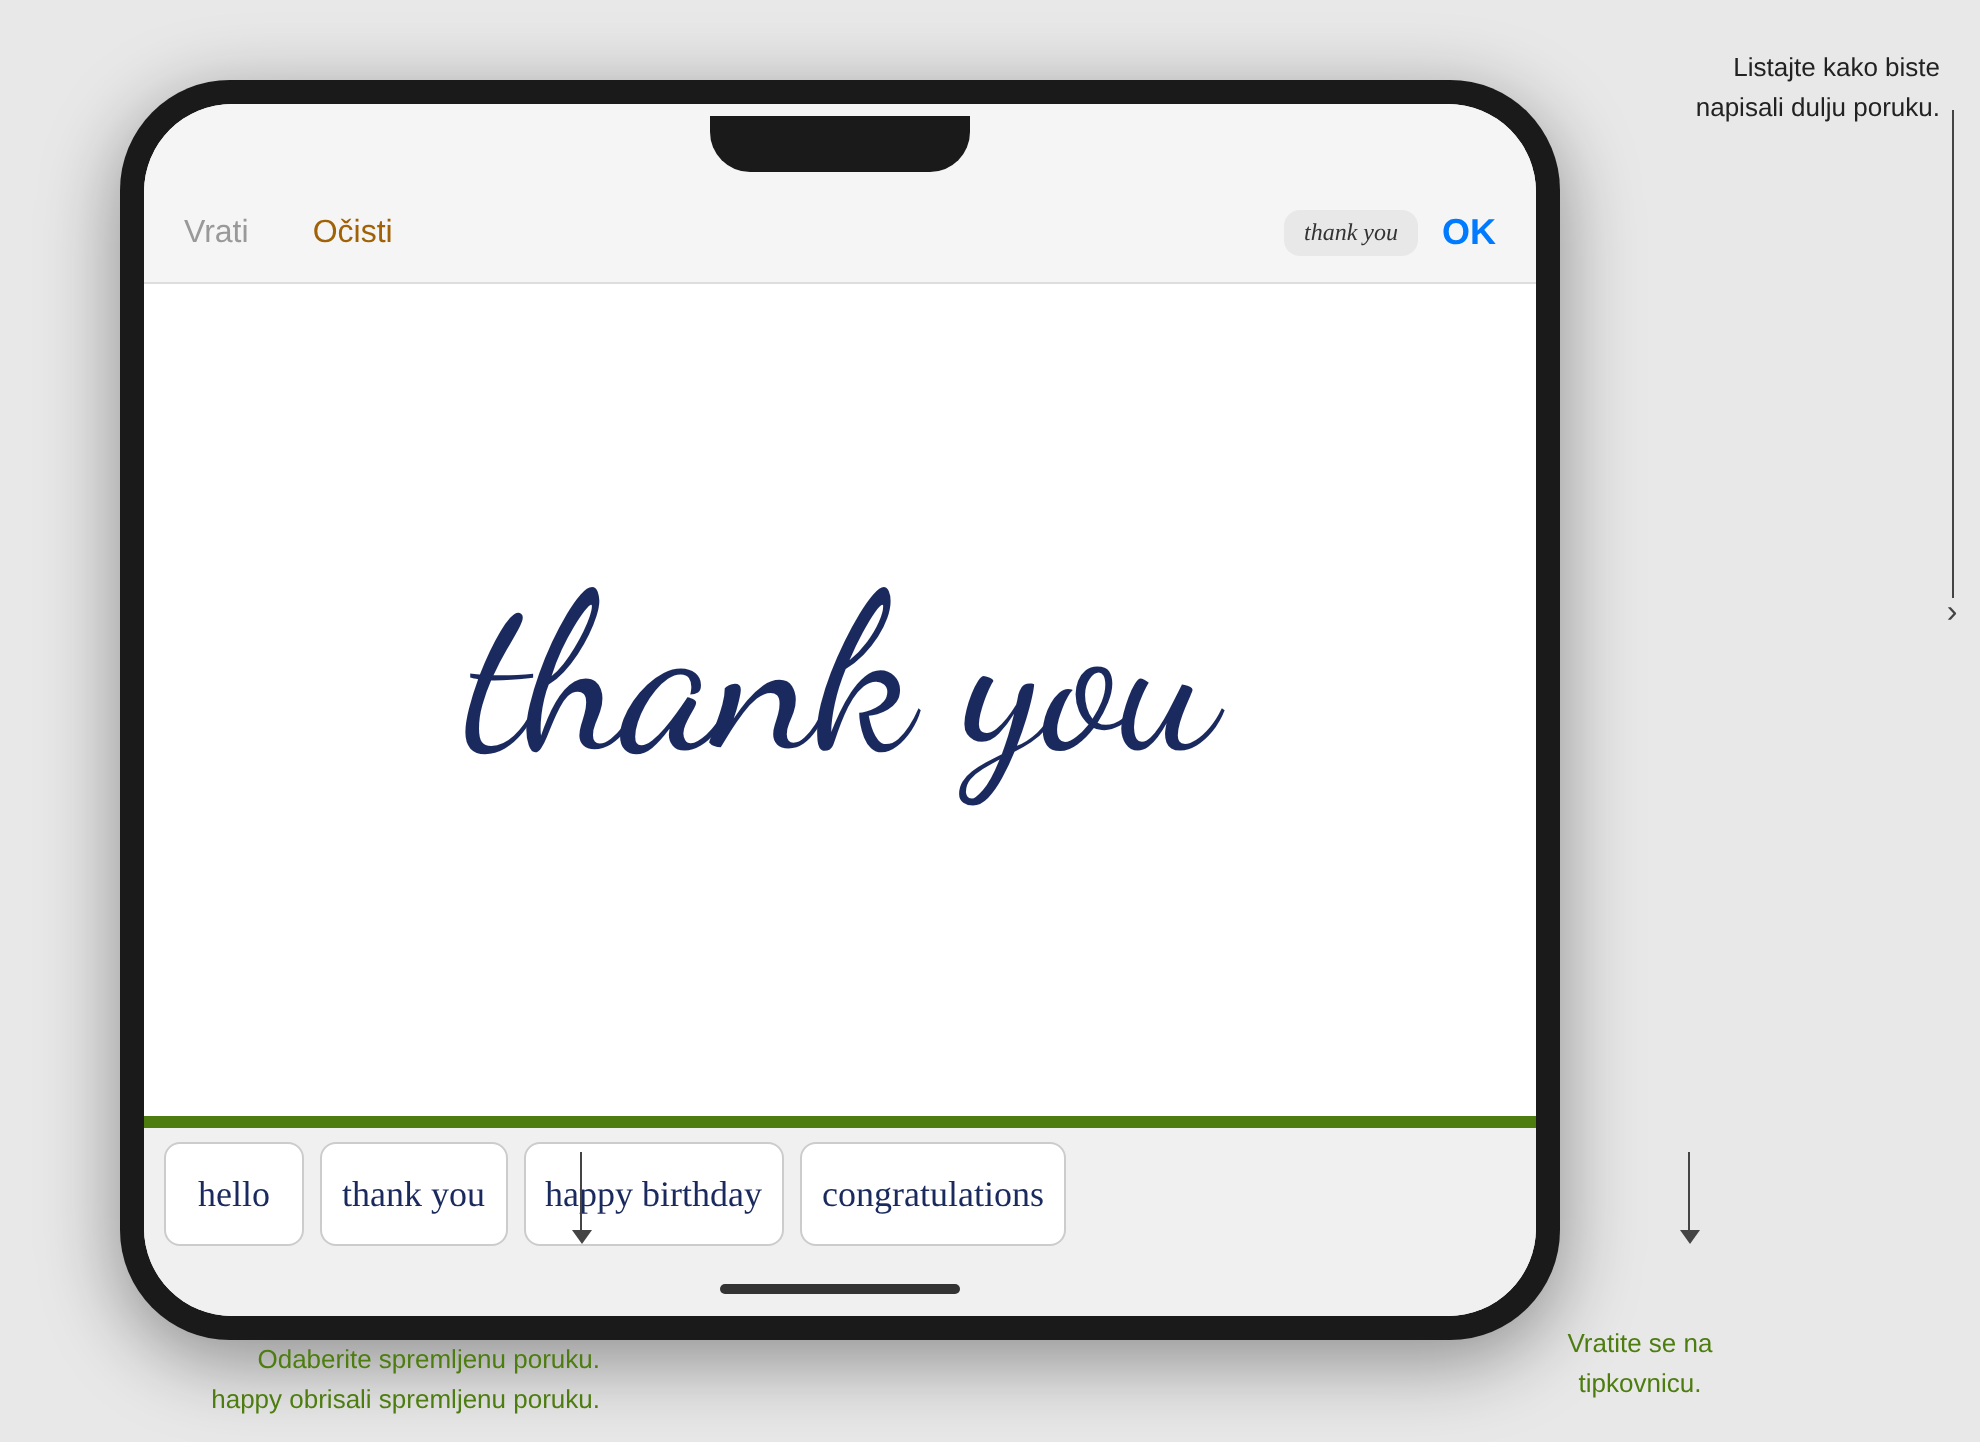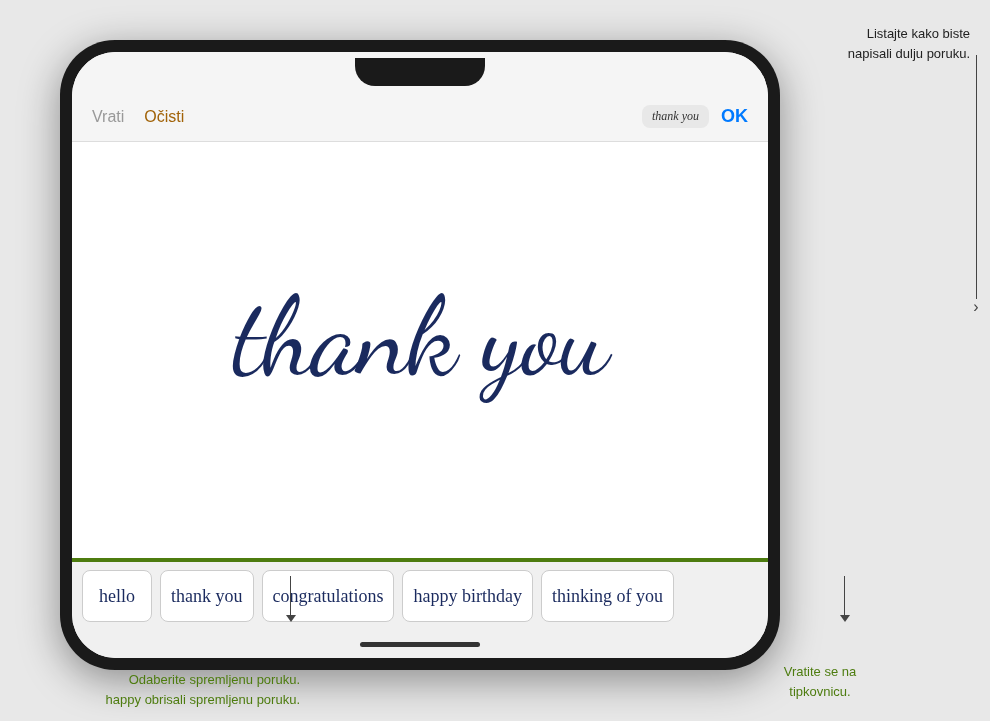--- a/index.html
+++ b/index.html
@@ -125,21 +125,21 @@
       display: flex;
       align-items: center;
       justify-content: space-between;
       padding: 0 20px;
       flex-shrink: 0;
     }
 
     .toolbar-left {
       display: flex;
       align-items: center;
-      gap: 20px;
+      gap: 32px;
     }
 
     .btn-vrati {
       font-size: 16px;
       color: #999;
     }
 
     .btn-ocisti {
       font-size: 16px;
       color: #a16207;
@@ -186,21 +186,21 @@
       font-family: 'Brush Script MT', 'Dancing Script', cursive;
       white-space: nowrap;
       font-weight: 400;
       letter-spacing: -2px;
     }
 
     
     .suggestions-bar {
       height: 72px;
       background: #f0f0f0;
-      border-top: 4px solid #4d7c0f;
+      border-top: 6px solid #4d7c0f;
       display: flex;
       align-items: center;
       padding: 0 10px;
       gap: 8px;
       flex-shrink: 0;
       overflow: hidden;
     }
 
     .phrase-btn {
       height: 52px;
@@ -307,27 +307,24 @@
 
     <div class="suggestions-bar">
 
       <div class="phrase-btn">
         <span class="phrase-text">hello</span>
       </div>
       <div class="phrase-btn">
         <span class="phrase-text">thank you</span>
       </div>
       <div class="phrase-btn">
+        <span class="phrase-text">happy birthday</span>
+      </div>
+      <div class="phrase-btn">
         <span class="phrase-text">congratulations</span>
-      </div>
-      <div class="phrase-btn">
-        <span class="phrase-text">happy birthday</span>
-      </div>
-      <div class="phrase-btn">
-        <span class="phrase-text">thinking of you</span>
       </div>
 
     </div>
 
     <div class="home-indicator">
       <div class="home-bar"></div>
     </div>
 
   </div>
 </div>

